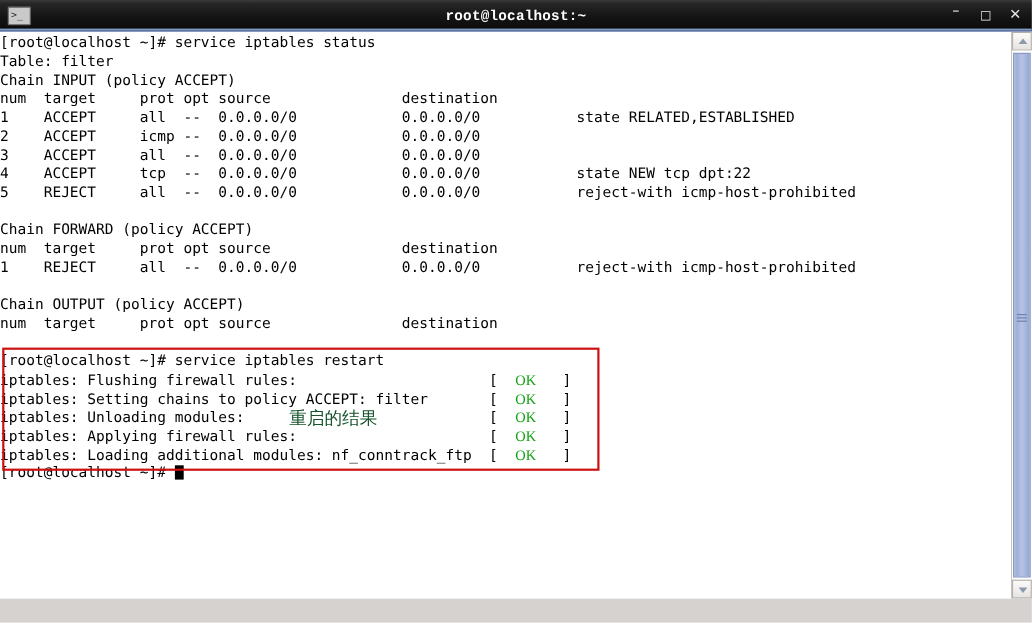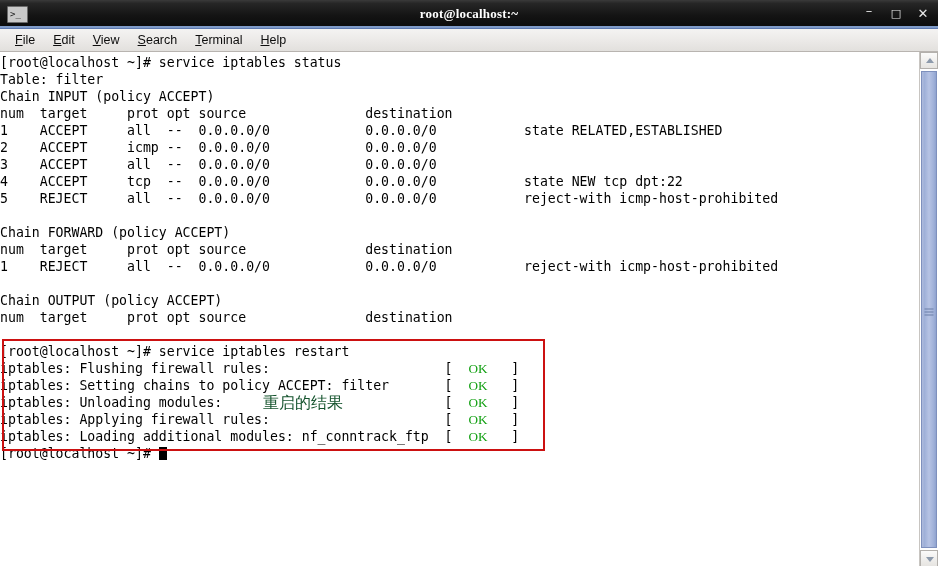--- a/index.html
+++ b/index.html
@@ -62,21 +62,21 @@
   }
 
   #title-text {
     position: absolute;
     left: 0;
     right: 0;
     text-align: center;
     color: #ffffff;
     font-size: 13px;
     font-weight: bold;
-    font-family: Liberation Serif, serif;
+    font-family: Liberation Mono, monospace;
     letter-spacing: 0.2px;
     pointer-events: none;
   }
 
   #win-buttons {
     position: absolute;
     right: 8px;
     top: 0;
     height: 28px;
     display: flex;
@@ -255,28 +255,20 @@
       </div>
       <div class="win-btn win-max">
         <span>□</span>
       </div>
       <div class="win-btn win-close">
         <span>✕</span>
       </div>
     </div>
   </div>
 
-  <div id="menubar">
-    <div class="menu-item"><u>F</u><span>ile</span></div>
-    <div class="menu-item"><u>E</u><span>dit</span></div>
-    <div class="menu-item"><u>V</u><span>iew</span></div>
-    <div class="menu-item"><u>S</u><span>earch</span></div>
-    <div class="menu-item"><u>T</u><span>erminal</span></div>
-    <div class="menu-item"><u>H</u><span>elp</span></div>
-  </div>
 
   <div id="term-wrap">
     <div id="term">
       <div id="term-lines"><div class="tline">[root@localhost ~]# service iptables status</div><div class="tline">Table: filter</div><div class="tline">Chain INPUT (policy ACCEPT)</div><div class="tline">num  target     prot opt source               destination</div><div class="tline">1    ACCEPT     all  --  0.0.0.0/0            0.0.0.0/0           state RELATED,ESTABLISHED</div><div class="tline">2    ACCEPT     icmp --  0.0.0.0/0            0.0.0.0/0</div><div class="tline">3    ACCEPT     all  --  0.0.0.0/0            0.0.0.0/0</div><div class="tline">4    ACCEPT     tcp  --  0.0.0.0/0            0.0.0.0/0           state NEW tcp dpt:22</div><div class="tline">5    REJECT     all  --  0.0.0.0/0            0.0.0.0/0           reject-with icmp-host-prohibited</div><div class="tline"></div><div class="tline">Chain FORWARD (policy ACCEPT)</div><div class="tline">num  target     prot opt source               destination</div><div class="tline">1    REJECT     all  --  0.0.0.0/0            0.0.0.0/0           reject-with icmp-host-prohibited</div><div class="tline"></div><div class="tline">Chain OUTPUT (policy ACCEPT)</div><div class="tline">num  target     prot opt source               destination</div><div class="tline"></div><div class="tline">[root@localhost ~]# service iptables restart</div><div class="tline"><span>iptables: Flushing firewall rules:                      [  </span><span class="ok">OK</span><span>   ]</span></div><div class="tline"><span>iptables: Setting chains to policy ACCEPT: filter       [  </span><span class="ok">OK</span><span>   ]</span></div><div class="tline"><span>iptables: Unloading modules:                            [  </span><span class="ok">OK</span><span>   ]</span></div><div class="tline"><span>iptables: Applying firewall rules:                      [  </span><span class="ok">OK</span><span>   ]</span></div><div class="tline"><span>iptables: Loading additional modules: nf_conntrack_ftp  [  </span><span class="ok">OK</span><span>   ]</span></div><div class="tline"><span>[root@localhost ~]# </span><span class="cursor"></span></div></div>
       <div id="redbox"></div>
       <div id="redlabel">重启的结果</div>
     </div>
 
     <div id="scrollbar">
       <div class="sb-btn sb-up"></div>

